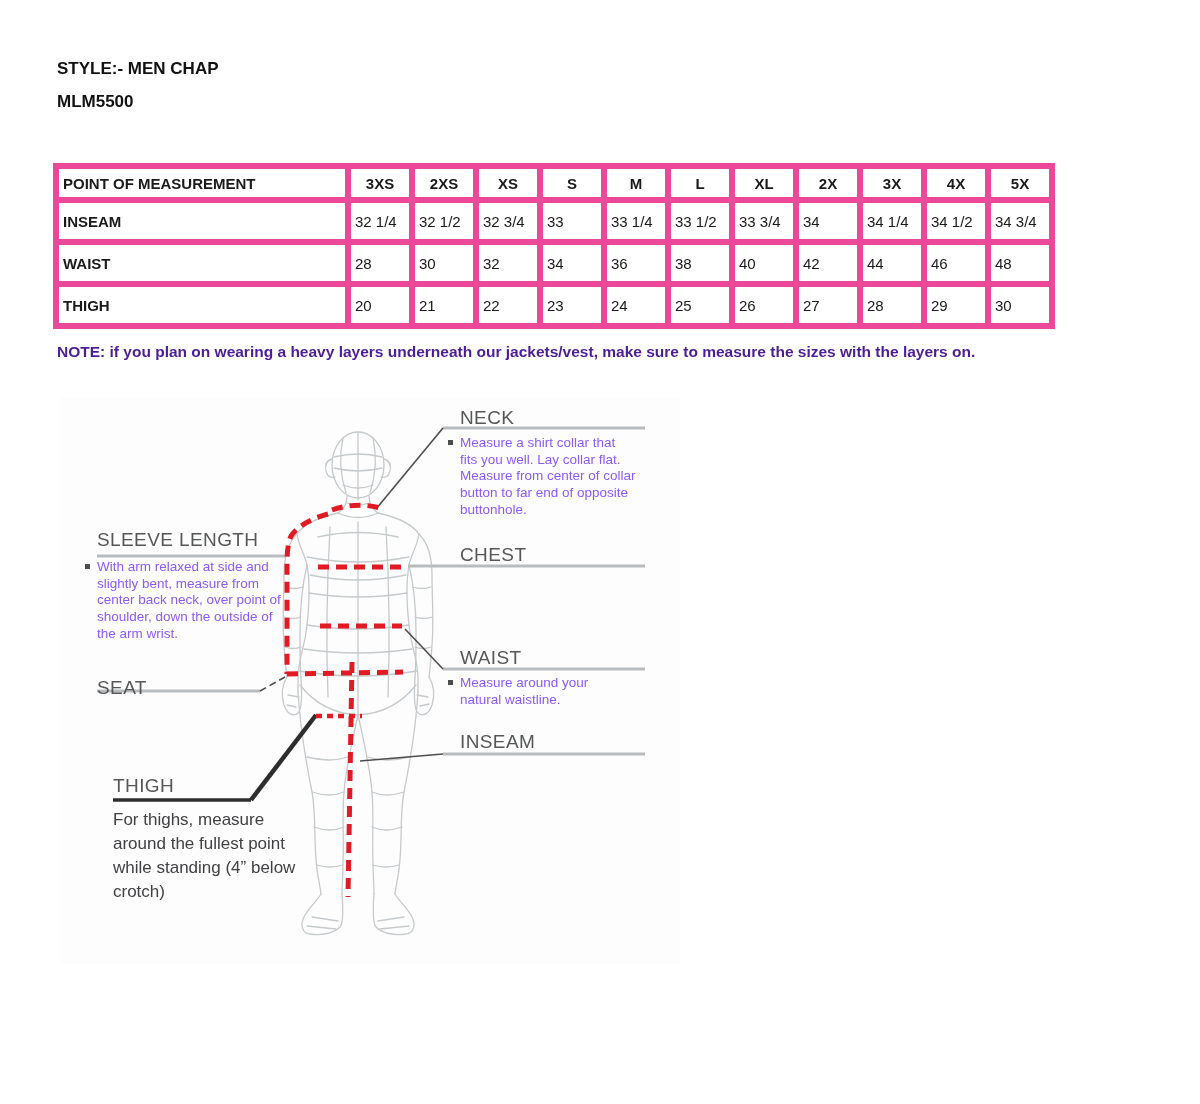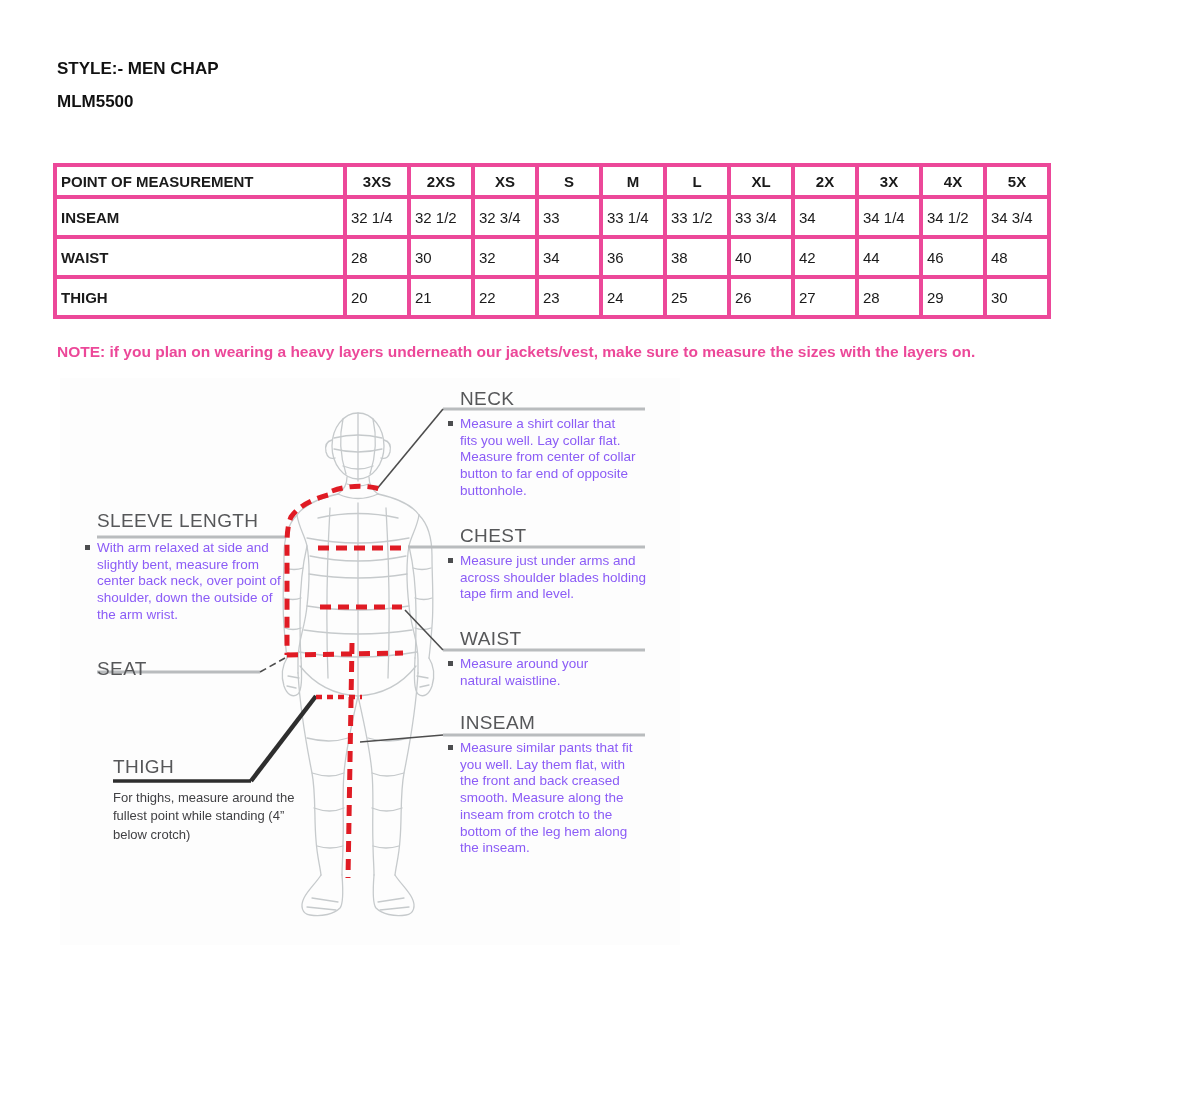--- a/index.html
+++ b/index.html
@@ -7,37 +7,37 @@
     width:1200px;height:1104px;position:relative;background:#ffffff;
     font-family:"Liberation Sans", sans-serif;color:#1a1a1a;overflow:hidden;
   }
   
   .title-block{position:absolute;left:57px;top:52px;font-weight:700;font-size:17px;line-height:33px;color:#111;}
   
   table.size-table{
     position:absolute;left:53px;top:163px;border-collapse:collapse;table-layout:fixed;
     border:3px solid #000;font-size:15px;
   }
-  .size-table th,.size-table td{border:4px solid #ec4899;overflow:hidden;white-space:nowrap;}
+  .size-table th,.size-table td{border:6px solid #ec4899;overflow:hidden;white-space:nowrap;}
   .size-table th{height:28px;font-weight:700;text-align:center;padding:0 2px;}
   .size-table th.pom{text-align:left;padding-left:4px;width:280px;}
   .size-table td{height:36px;text-align:left;padding:0 0 0 4px;font-weight:400;vertical-align:middle;}
   .size-table td.rowlabel{font-weight:700;}
   .size-table col.c-label{width:284px;}
   .size-table col.c-size{width:64px;}
   
-  .note-line{position:absolute;left:57px;top:343px;width:1060px;font-weight:700;font-size:15.5px;color:#ec4899;}
-  
-  .diagram{position:absolute;left:60px;top:378px;width:620px;height:567px;background:#fdfdfd;}
+  .note-line{position:absolute;left:57px;top:343px;width:1060px;font-weight:700;font-size:15.5px;color:#4c1d95;}
+  
+  .diagram{position:absolute;left:60px;top:397px;width:620px;height:567px;background:#fdfdfd;}
   .diagram svg{position:absolute;left:0;top:0;}
   .dg-label{position:absolute;font-size:19px;letter-spacing:.4px;color:#565759;white-space:nowrap;}
   .dg-desc{position:absolute;display:flex;gap:7px;font-size:13.5px;line-height:1.24;color:#8b5cf6;}
   .dg-desc .sq{flex:none;width:5px;height:5px;background:#4c4d4f;margin-top:5px;}
   .dg-desc .txt{flex:1;}
-  .thigh-desc{position:absolute;font-size:13px;line-height:1.42;color:#414144;}
+  .thigh-desc{position:absolute;font-size:17px;line-height:1.42;color:#414144;}
 </style>
 </head>
 <body>
 
 <div class="title-block">
   <div>STYLE:- MEN CHAP</div>
   <div>MLM5500</div>
 </div>
 
 <table class="size-table">
@@ -228,36 +228,28 @@
     </g>
   </svg>
 
   <div class="dg-label" style="left:400px;top:10px;">NECK</div>
   <div class="dg-desc" style="left:388px;top:38px;width:188px;">
     <span class="sq"></span>
     <span class="txt">Measure a shirt collar that fits you well. Lay collar flat. Measure from center of collar button to far end of opposite buttonhole.</span>
   </div>
 
   <div class="dg-label" style="left:400px;top:147px;">CHEST</div>
-  <div class="dg-desc" style="left:388px;top:175px;width:200px;">
-    <span class="sq"></span>
-    <span class="txt">Measure just under arms and across shoulder blades holding tape firm and level.</span>
-  </div>
 
   <div class="dg-label" style="left:400px;top:250px;">WAIST</div>
   <div class="dg-desc" style="left:388px;top:278px;width:165px;">
     <span class="sq"></span>
     <span class="txt">Measure around your natural waistline.</span>
   </div>
 
   <div class="dg-label" style="left:400px;top:334px;">INSEAM</div>
-  <div class="dg-desc" style="left:388px;top:362px;width:192px;">
-    <span class="sq"></span>
-    <span class="txt">Measure similar pants that fit you well. Lay them flat, with the front and back creased smooth. Measure along the inseam from crotch to the bottom of the leg hem along the inseam.</span>
-  </div>
 
   <div class="dg-label" style="left:37px;top:132px;">SLEEVE LENGTH</div>
   <div class="dg-desc" style="left:25px;top:162px;width:196px;">
     <span class="sq"></span>
     <span class="txt">With arm relaxed at side and slightly bent, measure from center back neck, over point of shoulder, down the outside of the arm wrist.</span>
   </div>
 
   <div class="dg-label" style="left:37px;top:268px;margin-top:12px;">SEAT</div>
 
   <div class="dg-label" style="left:53px;top:378px;">THIGH</div>

